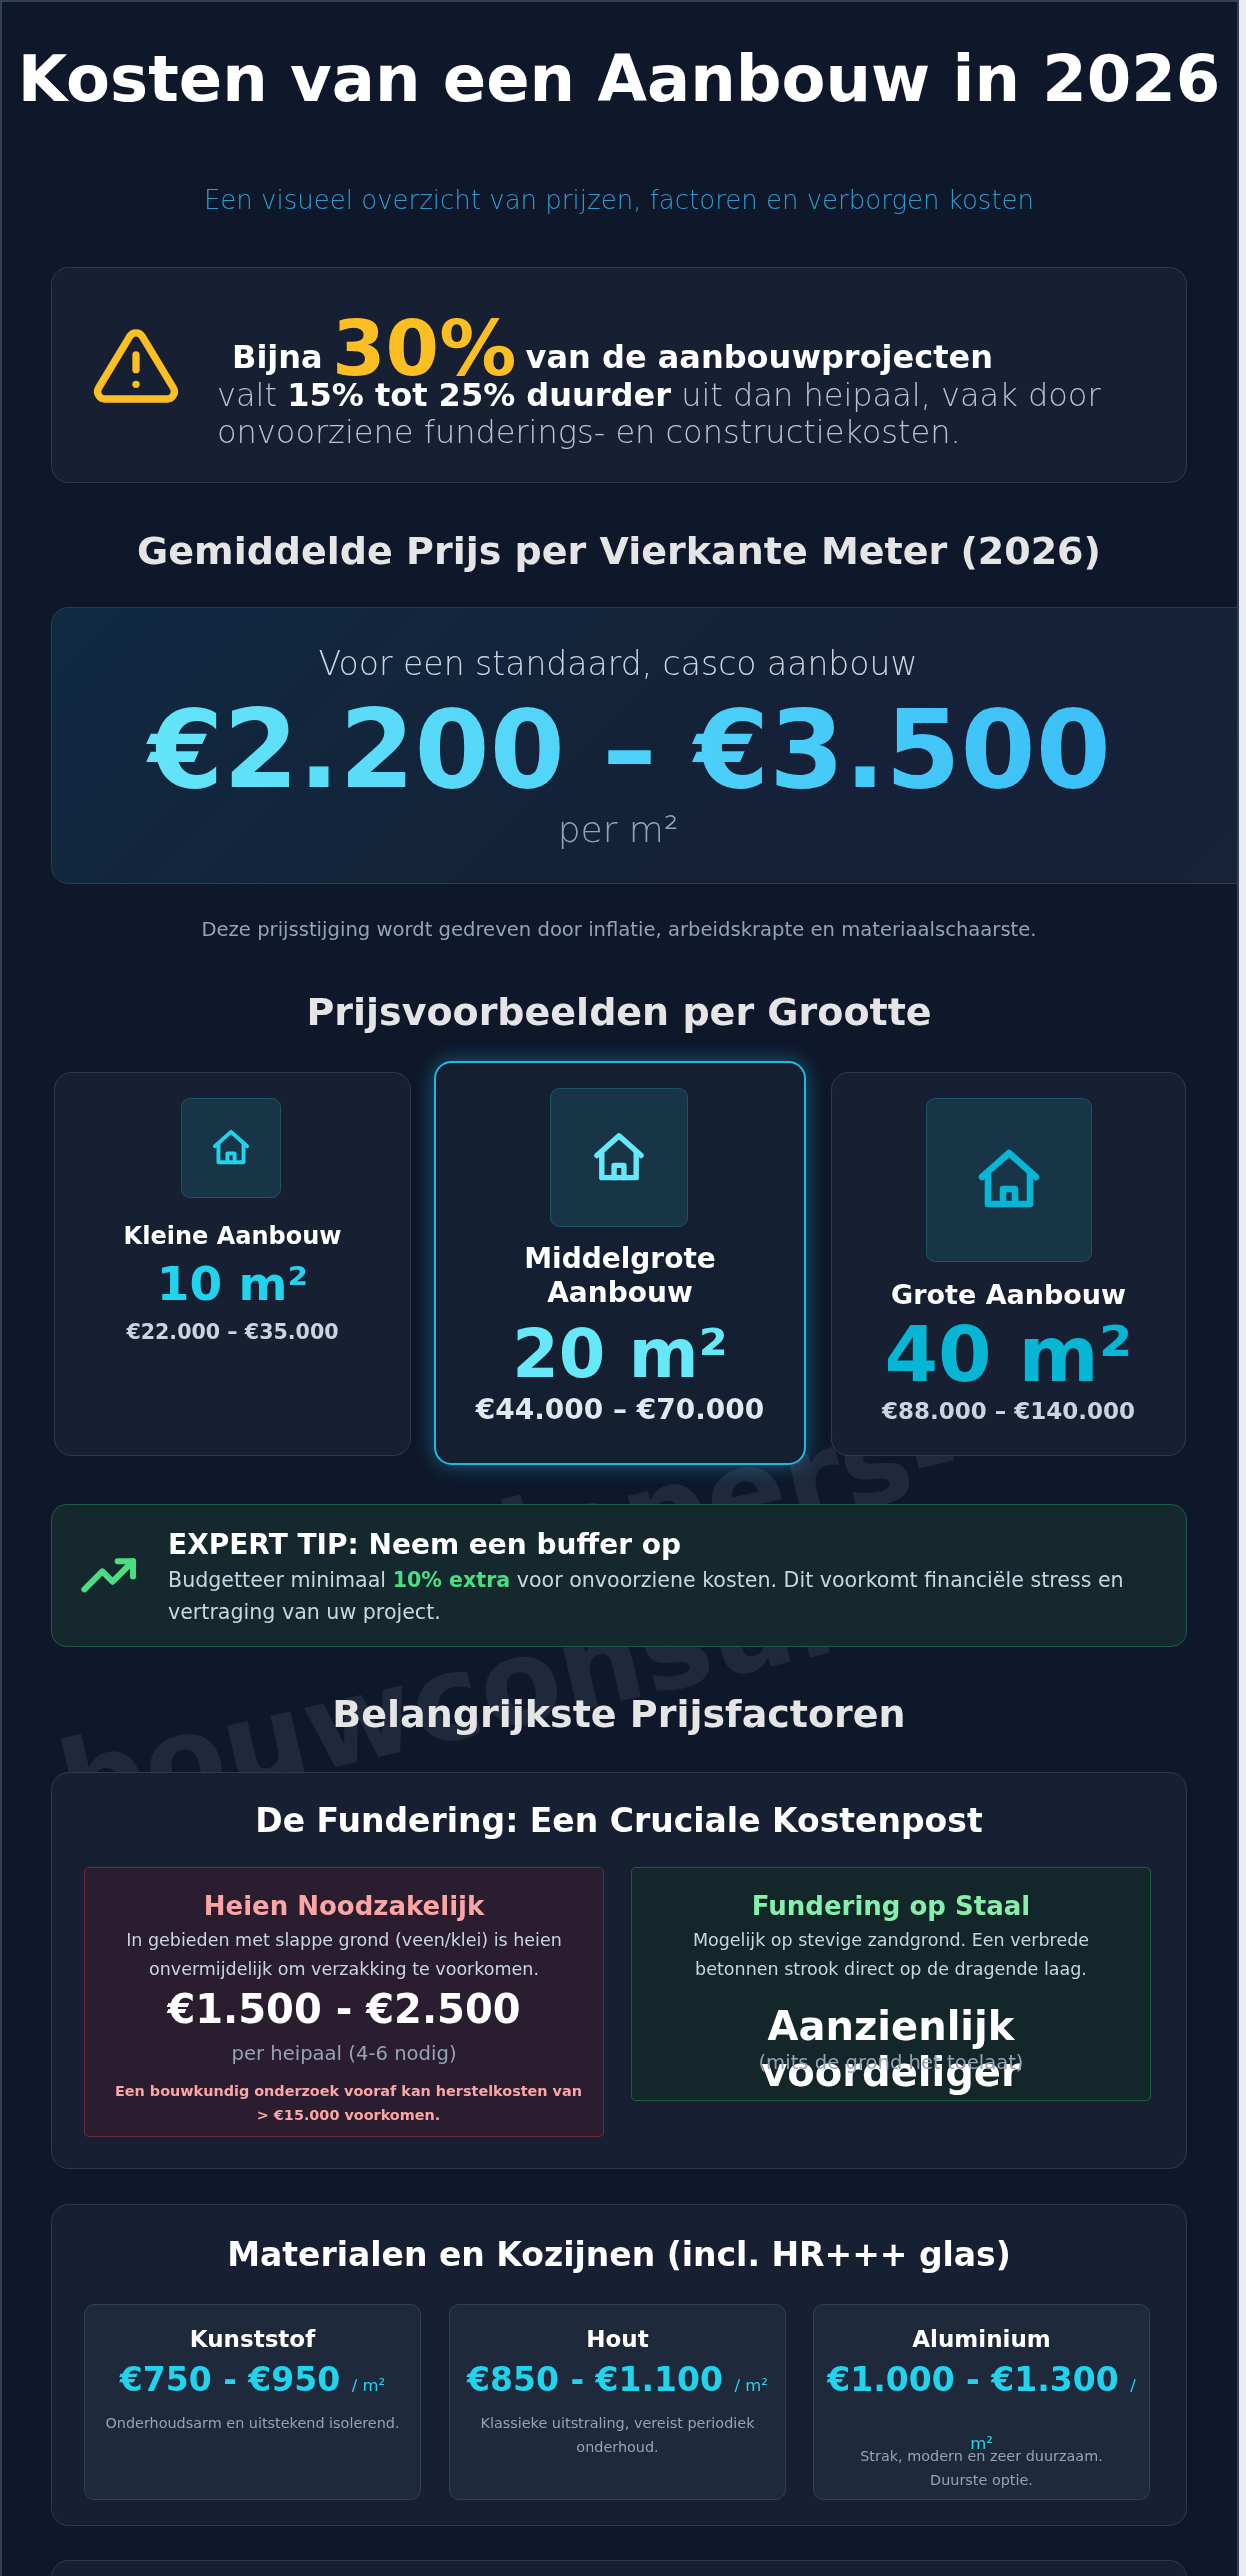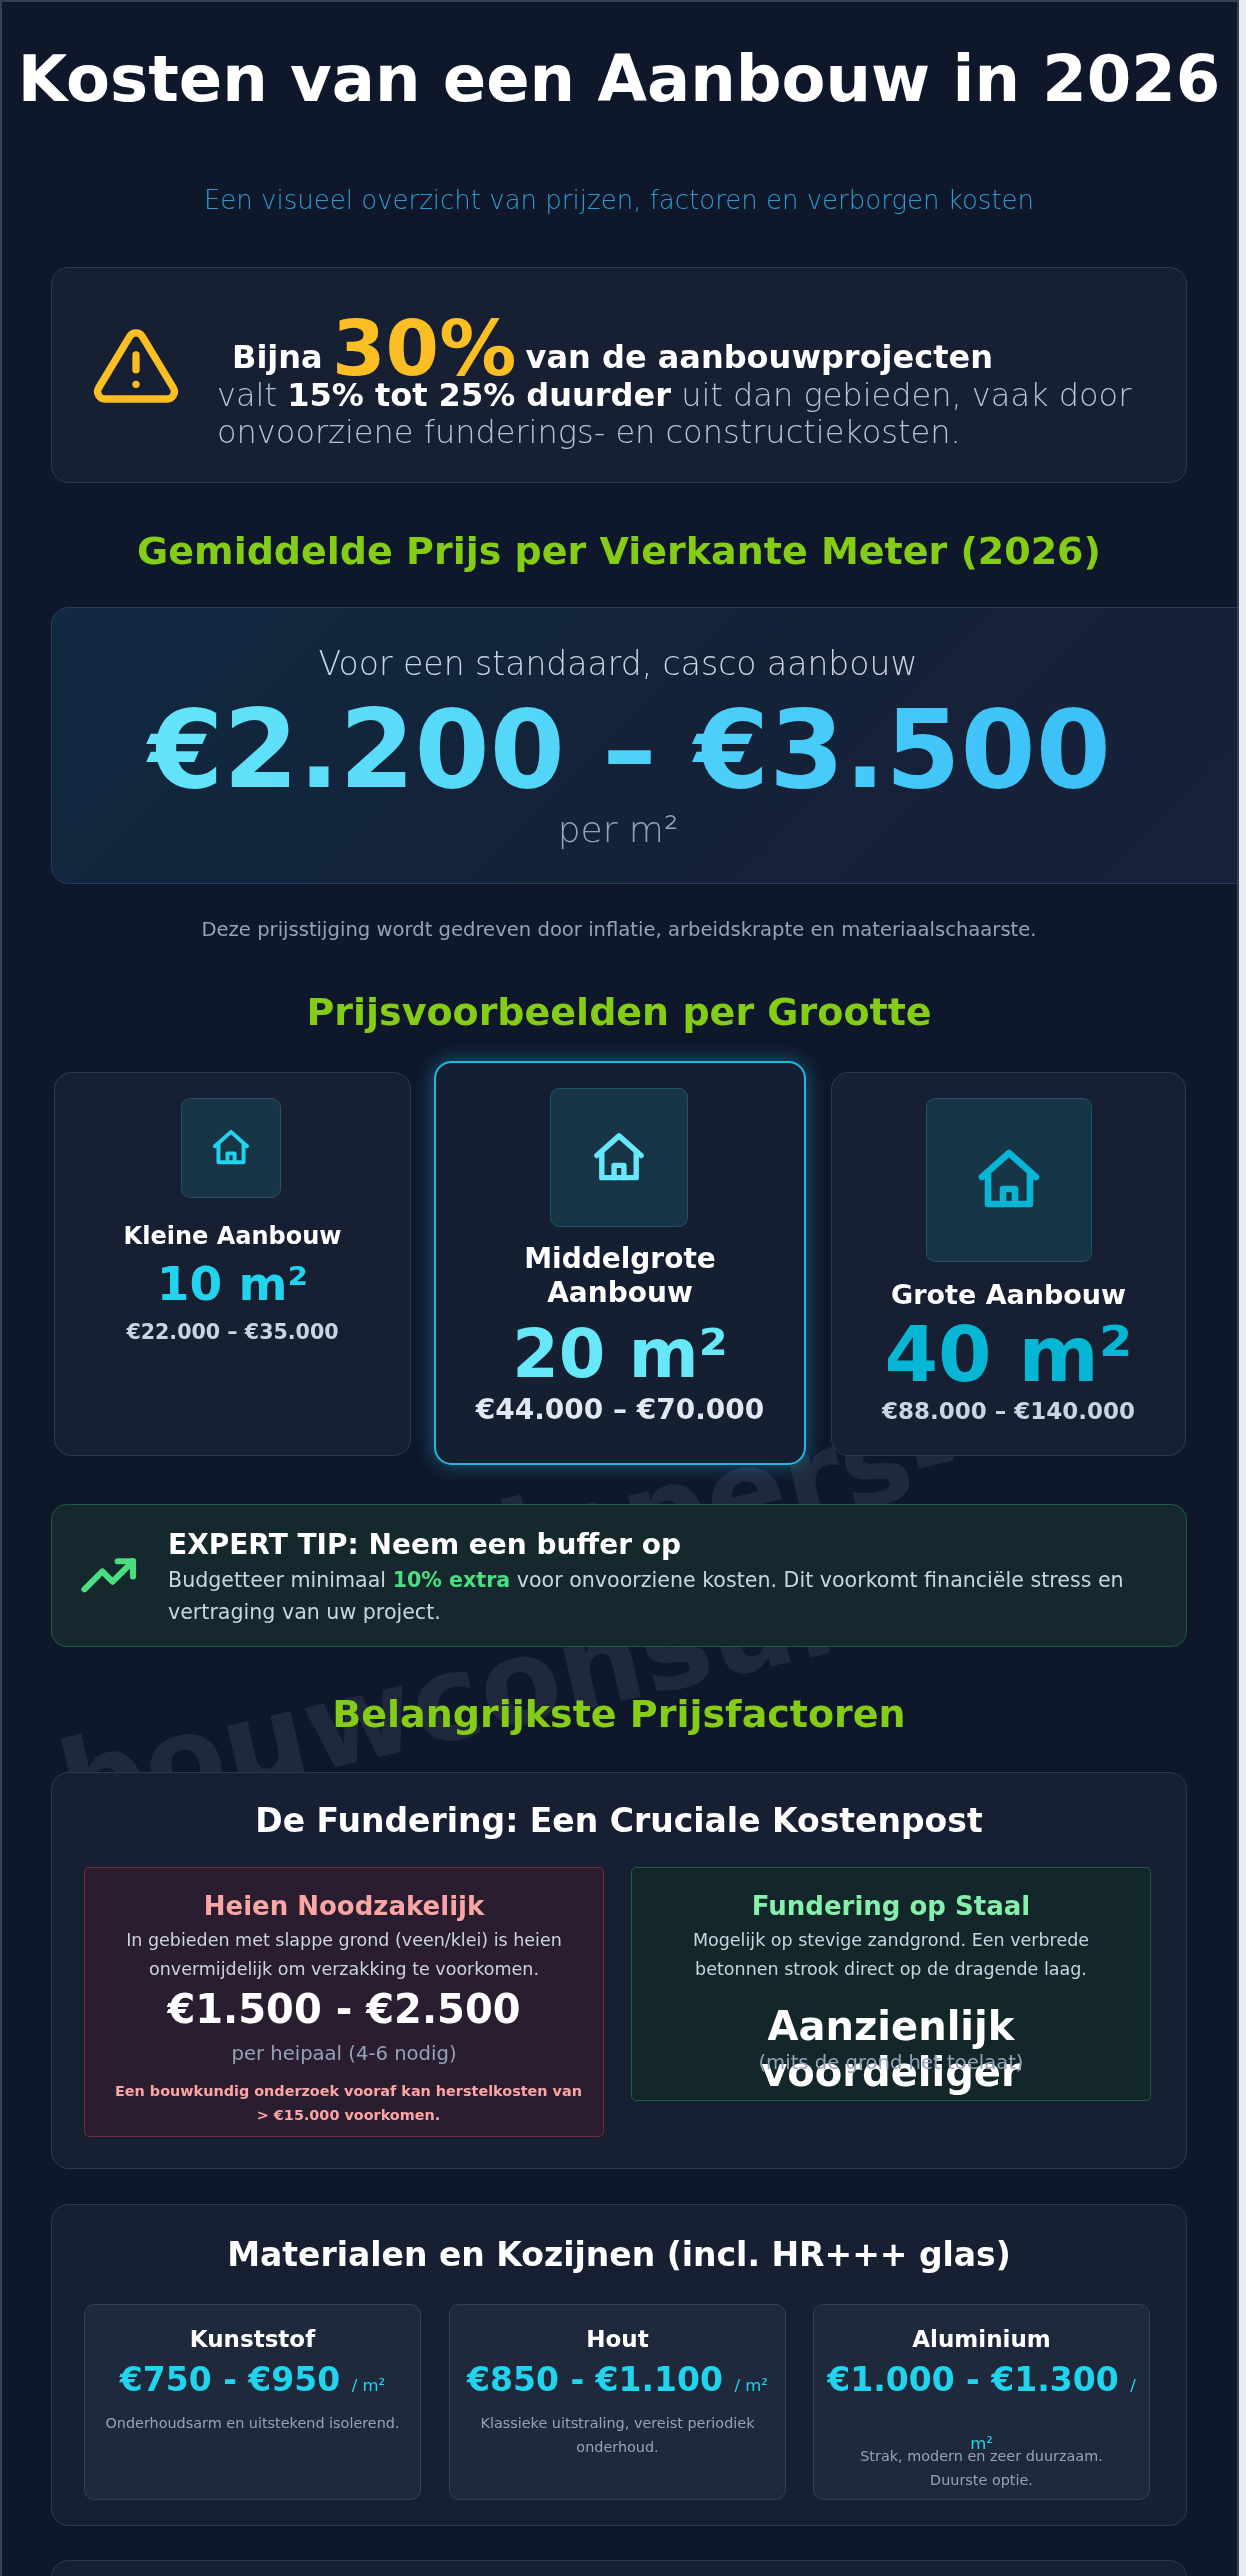--- a/index.html
+++ b/index.html
@@ -14,21 +14,21 @@
   .subtitle { left: 0; width: 1234px; top: 183px; font-size: 26px; color: #38bdf8; opacity: .8; text-align: center; font-weight: 300; }
   .card {
     position: absolute; background: #172033; border: 1.5px solid #2b3a52; border-radius: 17.5px;
   }
   .warn-card { left: 49px; top: 265px; width: 1136px; height: 216px; }
   .warn-icon { left: 40px; top: 54px; width: 88px; height: 88px; }
   .warn-line1 { left: 180px; top: 36px; font-size: 32px; font-weight: bold; color: #fff; white-space: nowrap; }
   .warn-line1 .big { font-size: 77px; color: #fbbf24; vertical-align: -7.2px; padding: 0 9.3px; }
   .warn-line2 { left: 165px; top: 109px; width: 927px; font-size: 32px; color: #b9c3d3; line-height: 37px; font-weight: 300; }
   .warn-line2 b { color: #fff; font-weight: bold; }
-  .section-h { left: 0; width: 1234px; font-size: 38px; font-weight: bold; color: #84cc16; text-align: center; }
+  .section-h { left: 0; width: 1234px; font-size: 38px; font-weight: bold; color: #e5e5e5; text-align: center; }
   .price-card {
     left: 49px; top: 605px; width: 1212px; height: 277px;
     background: linear-gradient(135deg, #0f2a42 0%, #142238 50%, #16213a 100%);
     border: 1.5px solid #2a3c57; border-radius: 17.5px;
   }
   .price-sub { left: 0; width: 1132px; top: 36px; font-size: 33px; color: #cbd5e1; text-align: center; font-weight: 300; }
   .price-big { left: 0; width: 1132px; top: 77px; font-size: 108px; font-weight: bold; text-align: center; color: #4fd6f5;
     background: linear-gradient(90deg, #67e8f9, #38bdf8); -webkit-background-clip: text; background-clip: text; -webkit-text-fill-color: transparent; line-height: 129px; padding-left: 23px; }
   .price-unit { left: 0; width: 1132px; top: 201px; font-size: 36px; color: #94a3b8; text-align: center; font-weight: 300; }
   .note { left: 0; width: 1234px; top: 916px; font-size: 19.6px; color: #94a3b8; text-align: center; }
@@ -80,21 +80,21 @@
         <line x1="12" y1="9" x2="12" y2="13"></line>
         <line x1="12" y1="17" x2="12.01" y2="17"></line>
       </svg>
     </div>
     <div class="abs warn-line1">
       <span>Bijna</span><span class="big">30%</span><span>van de aanbouwprojecten</span>
     </div>
     <div class="abs warn-line2">
       <span>valt</span>
       <b>15% tot 25% duurder</b>
-      <span>uit dan gebieden, vaak door onvoorziene funderings- en constructiekosten.</span>
+      <span>uit dan heipaal, vaak door onvoorziene funderings- en constructiekosten.</span>
     </div>
   </div>
 
   <h2 class="abs section-h" style="top:527px;">Gemiddelde Prijs per Vierkante Meter (2026)</h2>
   <div class="abs price-card">
     <div class="abs price-sub">Voor een standaard, casco aanbouw</div>
     <div class="abs price-big">€2.200 – €3.500</div>
     <div class="abs price-unit">per m²</div>
   </div>
   <div class="abs note">Deze prijsstijging wordt gedreven door inflatie, arbeidskrapte en materiaalschaarste.</div>

